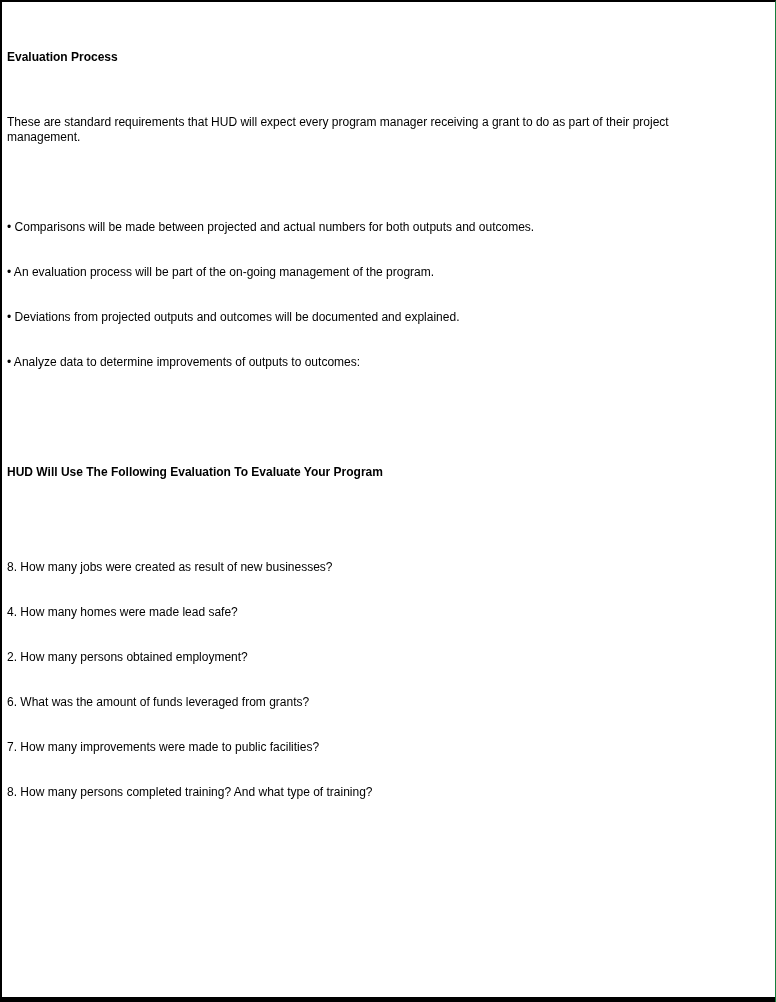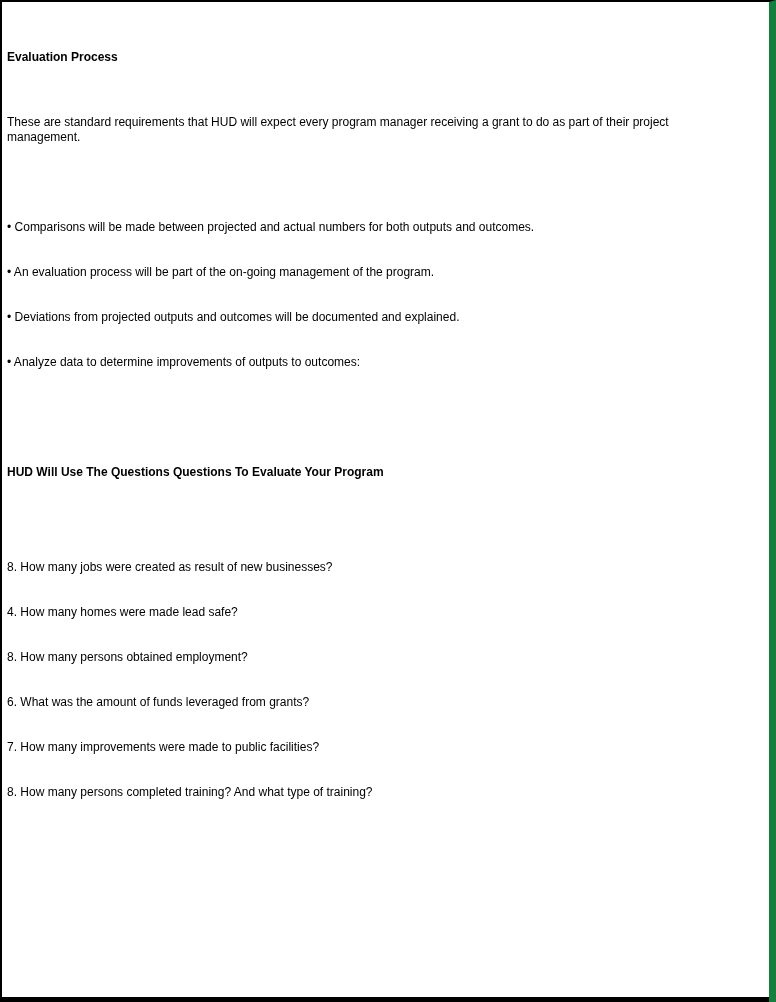--- a/index.html
+++ b/index.html
@@ -8,21 +8,21 @@
     background: #ffffff;
   }
   .page {
     position: relative;
     width: 776px;
     height: 1002px;
     box-sizing: border-box;
     background: #ffffff;
     border-top: 2px solid #000000;
     border-left: 2px solid #000000;
-    border-right: 7px solid #15803d;
+    border-right: 1px solid #15803d;
     overflow: hidden;
     font-family: "Liberation Sans", sans-serif;
     font-size: 12px;
     line-height: 15px;
     color: #000000;
   }
   .content {
     padding: 3px 2px 0 5px;
     white-space: pre;
   }
@@ -51,26 +51,26 @@
 management.</div>
 
     <div>
       <div>• Comparisons will be made between projected and actual numbers for both outputs and outcomes.</div>
       <div>• An evaluation process will be part of the on-going management of the program.</div>
       <div>• Deviations from projected outputs and outcomes will be documented and explained.</div>
       <div>• Analyze data to determine improvements of outputs to outcomes:</div>
     </div>
 
 
-    <div class="bold mt15">HUD Will Use The Questions Questions To Evaluate Your Program</div>
+    <div class="bold mt15">HUD Will Use The Following Evaluation To Evaluate Your Program</div>
 
     <div class="mt15">
       <div>8. How many jobs were created as result of new businesses?</div>
       <div>4. How many homes were made lead safe?</div>
-      <div>8. How many persons obtained employment?</div>
+      <div>2. How many persons obtained employment?</div>
       <div>6. What was the amount of funds leveraged from grants?</div>
       <div>7. How many improvements were made to public facilities?</div>
       <div>8. How many persons completed training? And what type of training?</div>
       
       
       
       
       
       
       

